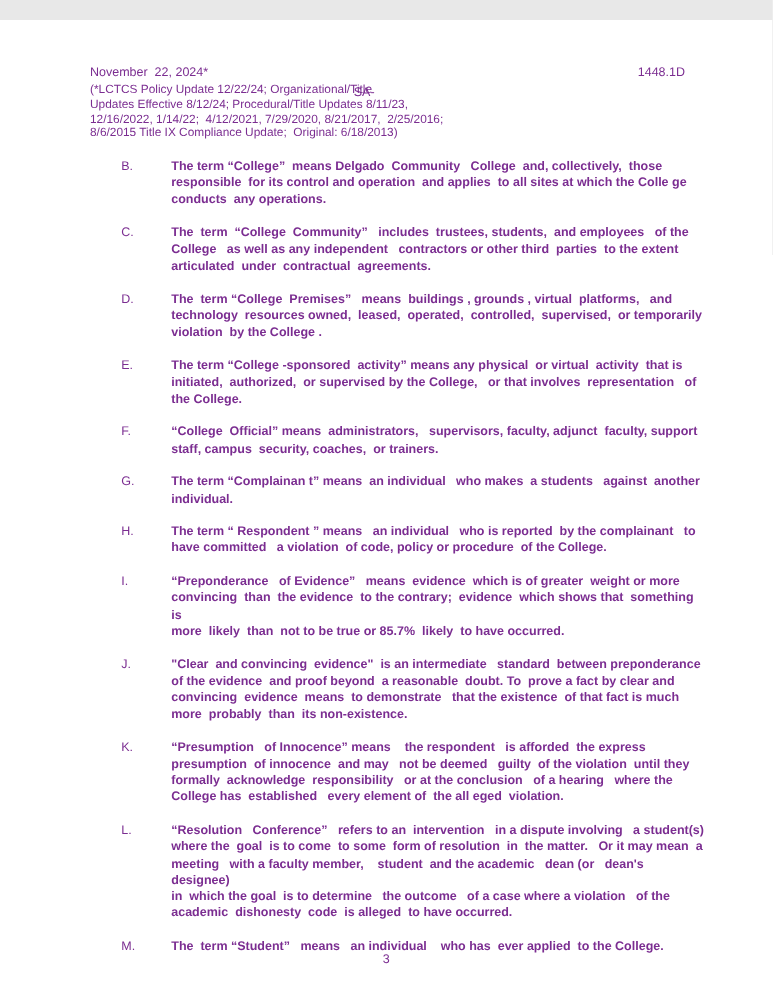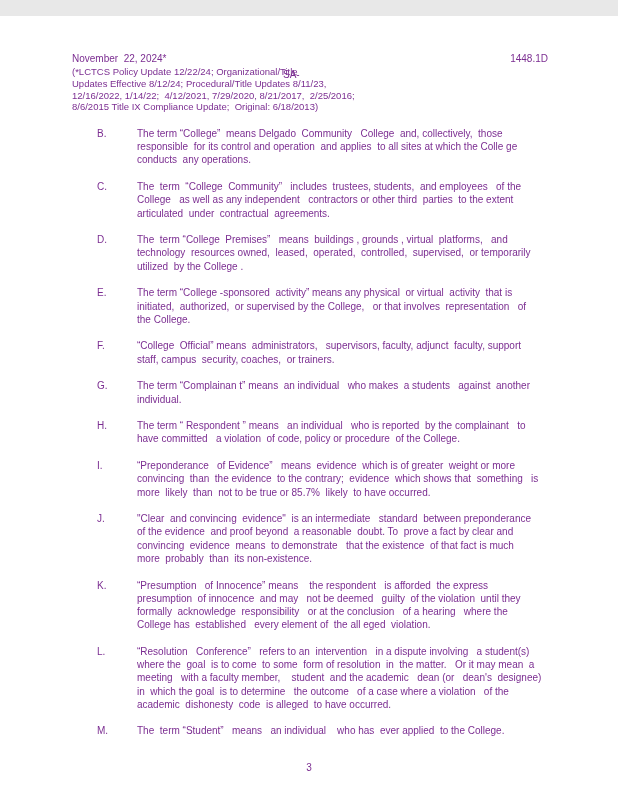--- a/index.html
+++ b/index.html
@@ -23,21 +23,21 @@
     position:absolute;top:50px;left:72px;width:360px;
     font-size:9.5px;line-height:11.8px;
     white-space:pre-wrap;
   }
   .content{
     position:absolute;top:111px;left:97px;width:470px;
     font-size:10px;line-height:13.2px;
   }
   .item{display:flex;margin-bottom:13.5px;}
   .letter{width:40px;flex:none;}
-  .text{white-space:pre-wrap;width:430px;}
+  .text{white-space:pre-wrap;width:430px;font-weight:bold;}
   .page-number{
     position:absolute;top:746px;left:0;width:618px;
     text-align:center;font-size:10px;
   }
 </style>
 </head>
 <body>
 
 <div class="page">
 
@@ -65,21 +65,21 @@
       <span class="letter">C.</span>
       <div class="text">The  term  “College  Community”   includes  trustees, students,  and employees   of the
 College   as well as any independent   contractors or other third  parties  to the extent
 articulated  under  contractual  agreements.</div>
     </div>
 
     <div class="item">
       <span class="letter">D.</span>
       <div class="text">The  term “College  Premises”   means  buildings , grounds , virtual  platforms,   and
 technology  resources owned,  leased,  operated,  controlled,  supervised,  or temporarily
-utilized  by the College .</div>
+violation  by the College .</div>
     </div>
 
     <div class="item">
       <span class="letter">E.</span>
       <div class="text">The term “College -sponsored  activity” means any physical  or virtual  activity  that is
 initiated,  authorized,  or supervised by the College,   or that involves  representation   of
 the College.</div>
     </div>
 
     <div class="item">

